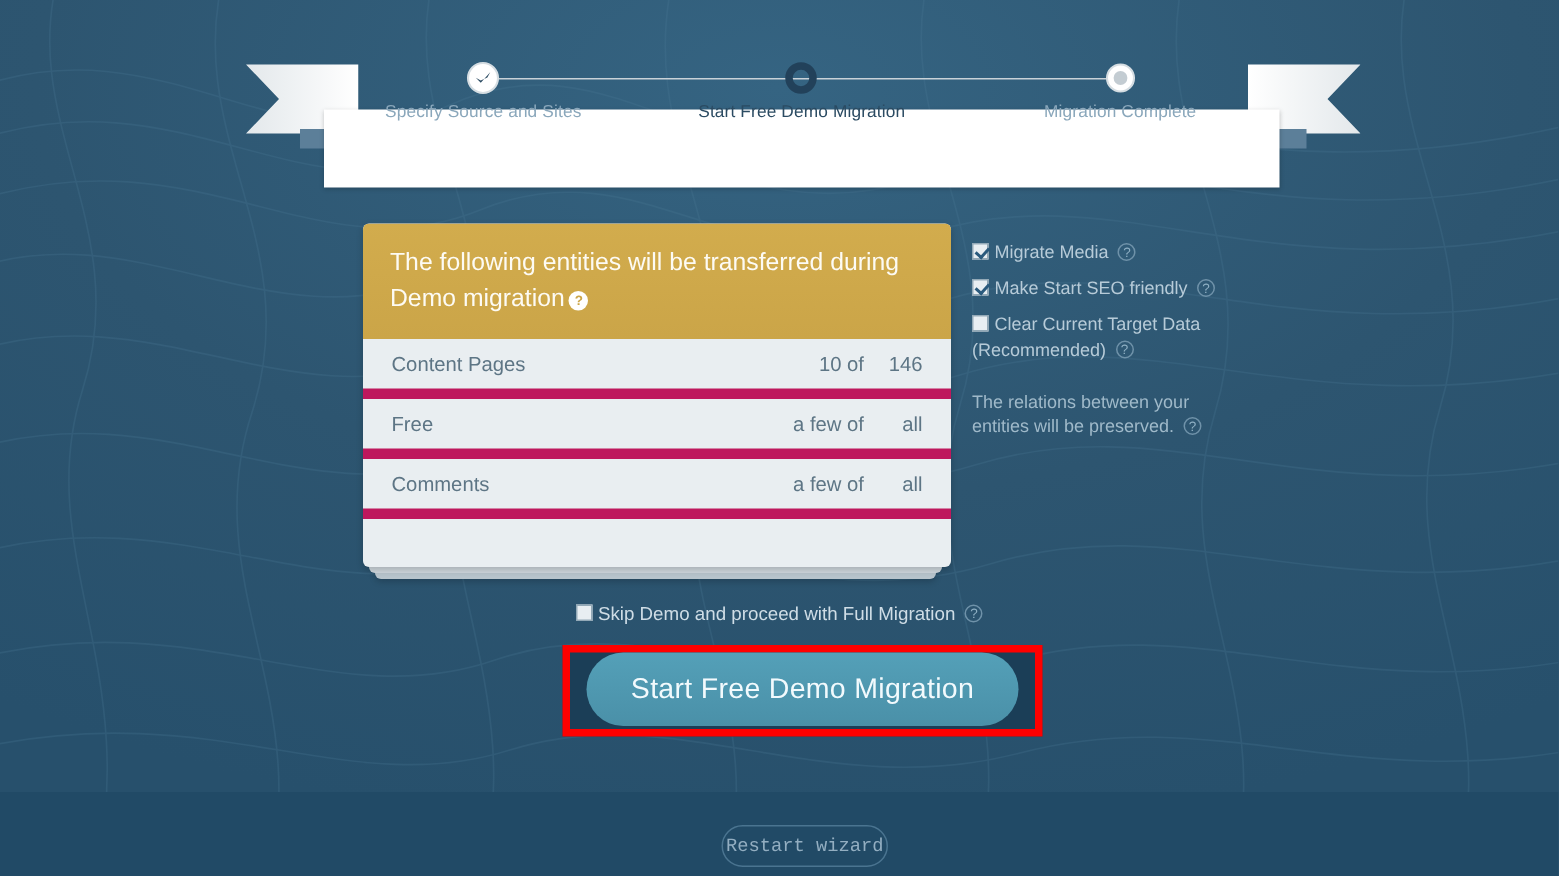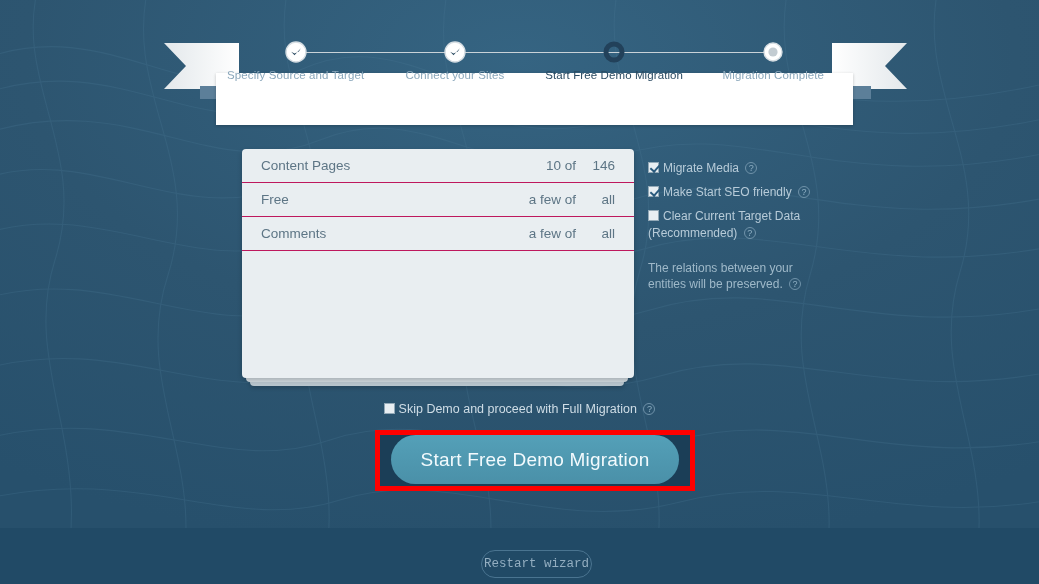--- a/index.html
+++ b/index.html
@@ -185,21 +185,21 @@
     border: 1px solid #6f92a9;
     width: 12px;
     height: 12px;
     line-height: 10px;
     font-weight: normal;
     font-size: 9px;
   }
 
   
   #entity-table { width: 100%; border-collapse: collapse; }
-  #entity-table tr { border-bottom: 1px solid #be185d; }
+  #entity-table tr { border-bottom: 7px solid #be185d; }
   #entity-table td {
     padding: 9px 0;
     font-size: 13.5px;
     color: #5d7585;
   }
   .cell-name  { padding-left: 19px !important; text-align: left; }
   .cell-count { text-align: right; width: 96px; margin-top: 21px; }
   .cell-total { text-align: right; width: 58px; padding-right: 19px !important; }
 
   
@@ -354,31 +354,23 @@
 </div>
 
 <div id="steps">
 
   <div class="step">
     <div class="step-line"></div>
     <svg class="step-marker" viewBox="0 0 24 24">
       <circle cx="12" cy="12" r="10" fill="#ffffff" stroke="#d5dde2" stroke-width="1.4"></circle>
       <path d="M7.2,11.8 L10.5,15.2 L16.8,8.2 L14.9,11.6 L10.5,13.6 Z" fill="#2b4b62"></path>
     </svg>
-    <span class="step-label">Specify Source and Target</span>
-  </div>
-
-  <div class="step">
-    <div class="step-line"></div>
-    <svg class="step-marker" viewBox="0 0 24 24">
-      <circle cx="12" cy="12" r="10" fill="#ffffff" stroke="#d5dde2" stroke-width="1.4"></circle>
-      <path d="M7.2,11.8 L10.5,15.2 L16.8,8.2 L14.9,11.6 L10.5,13.6 Z" fill="#2b4b62"></path>
-    </svg>
-    <span class="step-label">Connect your Sites</span>
-  </div>
+    <span class="step-label">Specify Source and Sites</span>
+  </div>
+
 
   <div class="step active">
     <div class="step-line"></div>
     <svg class="step-marker" viewBox="0 0 24 24">
       <circle cx="12" cy="12" r="8" fill="none" stroke="#22415a" stroke-width="5"></circle>
     </svg>
     <span class="step-label">Start Free Demo Migration</span>
   </div>
 
   <div class="step">
@@ -390,20 +382,23 @@
     <span class="step-label">Migration Complete</span>
   </div>
 
 </div>
 
 <div id="panel-shadow2"></div>
 <div id="panel-shadow1"></div>
 
 <div id="panel">
 
+  <div id="panel-header">
+    <div id="panel-header-text"><span>The following entities will be transferred during Demo migration</span><span class="help-icon">?</span></div>
+  </div>
 
   <table id="entity-table">
     <tbody>
       <tr>
         <td class="cell-name">Content Pages</td>
         <td class="cell-count">10 of</td>
         <td class="cell-total">146</td>
       </tr>
       <tr>
         <td class="cell-name">Free</td>

